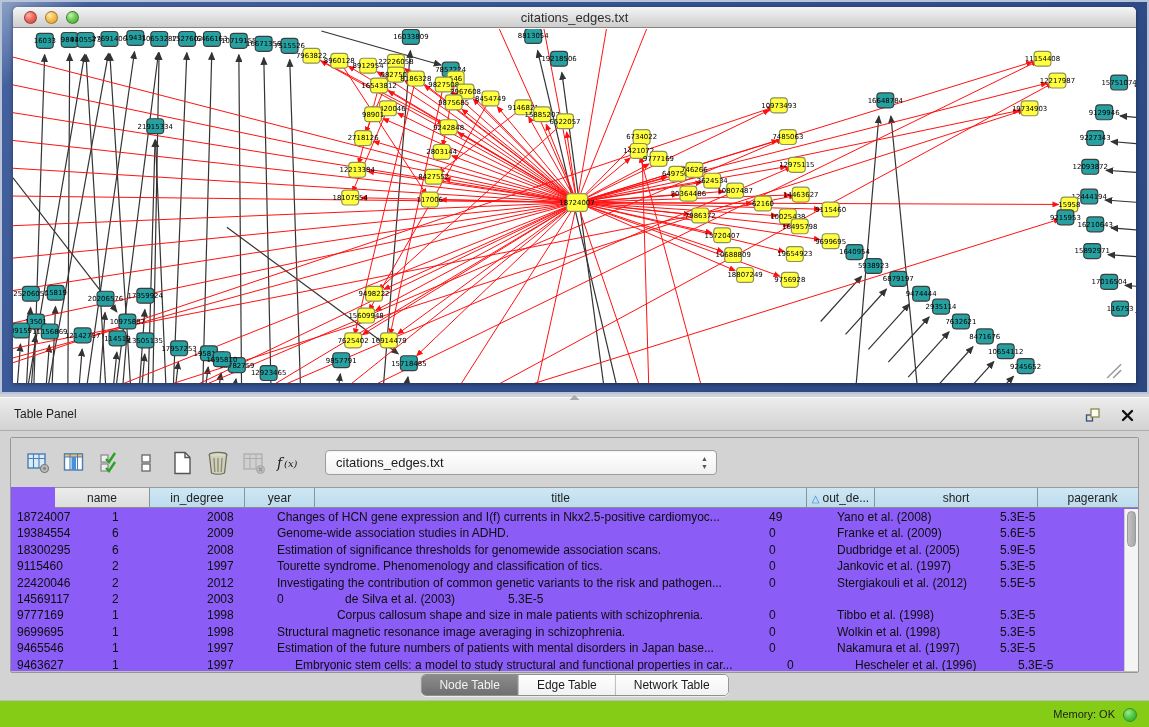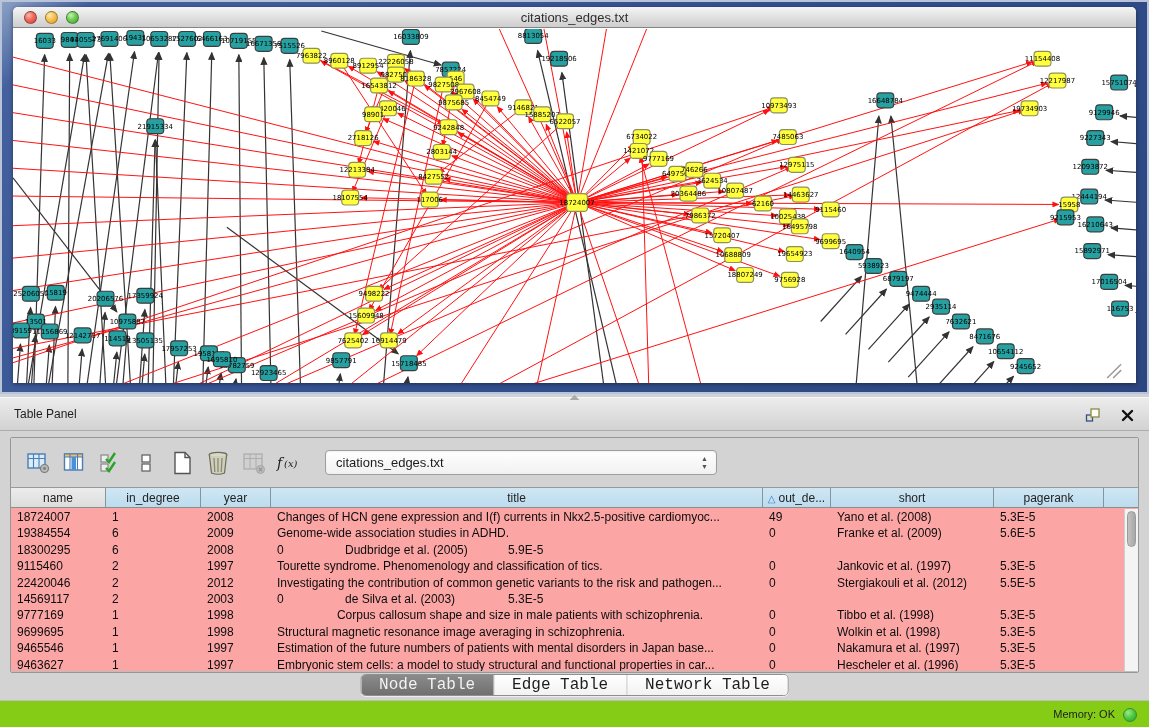--- a/index.html
+++ b/index.html
@@ -37,40 +37,40 @@
     border:1px solid #979797; border-radius:2px; background:#fff; overflow:hidden; }
   .toolbar { height:49px; background:#d3d3d3; display:flex; align-items:center; padding-left:12px; gap:6px; }
   .tool { width:30px; height:32px; display:flex; align-items:center; justify-content:center; border-radius:4px; }
   .tool svg { display:block; }
   .combo { margin-left:14px; width:392px; height:25px; border:1px solid #9e9e9e; border-radius:4px;
     background:linear-gradient(#ffffff,#f1f1f1); display:flex; align-items:center; padding:0 10px;
     font-size:13px; color:#1c1c1c; box-shadow:inset 0 1px 2px rgba(0,0,0,.06); position:relative; }
   .combo .stepper { position:absolute; right:8px; top:4px; font-size:7px; line-height:8px; color:#555; text-align:center; }
 
   
-  .tablewrap { position:absolute; top:49px; left:0; right:0; bottom:0; background:#fca5a5; }
+  .tablewrap { position:absolute; top:49px; left:0; right:0; bottom:0; background:#8b5cf6;padding-left:44px; }
   .thead { display:flex; height:21px; border-top:1px solid #9a9a9a; border-bottom:1px solid #8d8d8d; background:#c4e0ef; }
   .th { flex:none; font-size:12px; color:#222; text-align:center; line-height:20px;
     background:linear-gradient(#cfe7f4,#bcdcee); border-right:1px solid #84959e; overflow:hidden; white-space:nowrap; }
   .th.gray { background:linear-gradient(#ececec,#dddddd); }
   .th .tri { color:#3a7fd0; font-size:10px; margin-right:3px; }
   .th.fill { flex:1; background:linear-gradient(#cfe7f4,#bcdcee); border-right:none; }
   .tbody { position:absolute; top:22px; left:0; right:14px; bottom:0; overflow:hidden; }
   .tr { display:flex; height:16.4px; }
   .td { flex:none; font-size:12px; color:#0d0d0d; line-height:16.4px; padding-left:6px;
     white-space:nowrap; overflow:hidden; }
   .scrollbar { position:absolute; top:22px; right:0; bottom:0; width:14px; background:#f4f4f4; border-left:1px solid #cfcfcf; }
   .thumb { position:absolute; top:2px; left:2px; width:9px; height:36px; border-radius:5px;
     background:linear-gradient(90deg,#c2c2c2,#a8a8a8); border:1px solid #9a9a9a; }
 
   
   .tabs { position:absolute; top:243px; left:50%; transform:translateX(-50%); height:22px; display:flex;
     border:1px solid #8f8f8f; border-radius:5px; overflow:hidden; background:#fff; box-shadow:0 1px 0 rgba(255,255,255,.6); }
-  .tab { font-size:16px; color:#1c1c1c; line-height:20px; padding:0 18px; background:linear-gradient(#ffffff,#f2f2f2);
-    border-right:1px solid #b5b5b5; cursor:default;font-family:Liberation Mono, monospace; }
+  .tab { font-size:12px; color:#1c1c1c; line-height:20px; padding:0 18px; background:linear-gradient(#ffffff,#f2f2f2);
+    border-right:1px solid #b5b5b5; cursor:default; }
   .tab:last-child { border-right:none; }
   .tab.selected { background:linear-gradient(#8b8b8b,#707070); color:#f2f2f2; }
 
   
   .statusbar { position:absolute; top:700px; left:0; width:1149px; height:27px; background:#84cc16; border-top:1px solid #bdbdbd; }
   .memory { position:absolute; right:34px; top:0; line-height:26px; font-size:11px; color:#1e1e1e; }
   .memled { position:absolute; right:12px; top:7px; width:14px; height:14px; border-radius:50%;
     border:1px solid #2f8f2f; background:radial-gradient(circle at 35% 30%, #9fe87f, #46c33f 55%, #2ba02b); }
 </style>
 </head>
@@ -815,20 +815,21 @@
               <div class="td" style="width: 70px;">2009</div>
               <div class="td" style="width: 492px;">Genome-wide association studies in ADHD.</div>
               <div class="td" style="width: 68px;">0</div>
               <div class="td" style="width: 163px;">Franke et al. (2009)</div>
               <div class="td" style="width: 110px;">5.6E-5</div>
             </div>
             <div class="tr">
               <div class="td" style="width: 95px;">18300295</div>
               <div class="td" style="width: 95px;">6</div>
               <div class="td" style="width: 70px;">2008</div>
+              <div class="td" style="width: 492px;">Estimation of significance thresholds for genomewide association scans.</div>
               <div class="td" style="width: 68px;">0</div>
               <div class="td" style="width: 163px;">Dudbridge et al. (2005)</div>
               <div class="td" style="width: 110px;">5.9E-5</div>
             </div>
             <div class="tr">
               <div class="td" style="width: 95px;">9115460</div>
               <div class="td" style="width: 95px;">2</div>
               <div class="td" style="width: 70px;">1997</div>
               <div class="td" style="width: 492px;">Tourette syndrome. Phenomenology and classification of tics.</div>
               <div class="td" style="width: 68px;">0</div>
@@ -876,21 +877,21 @@
               <div class="td" style="width: 70px;">1997</div>
               <div class="td" style="width: 492px;">Estimation of the future numbers of patients with mental disorders in Japan base...</div>
               <div class="td" style="width: 68px;">0</div>
               <div class="td" style="width: 163px;">Nakamura et al. (1997)</div>
               <div class="td" style="width: 110px;">5.3E-5</div>
             </div>
             <div class="tr">
               <div class="td" style="width: 95px;">9463627</div>
               <div class="td" style="width: 95px;">1</div>
               <div class="td" style="width: 70px;">1997</div>
-              <div class="td" style="width: 492px;">Embryonic stem cells: a model to study structural and functional properties in car...</div>
+              <div class="td" style="width: 492px; margin-left: 18px;">Embryonic stem cells: a model to study structural and functional properties in car...</div>
               <div class="td" style="width: 68px;">0</div>
               <div class="td" style="width: 163px;">Hescheler et al. (1996)</div>
               <div class="td" style="width: 110px;">5.3E-5</div>
             </div>
           </div>
         <div class="scrollbar">
           <div class="thumb"></div>
         </div>
       </div>
 

